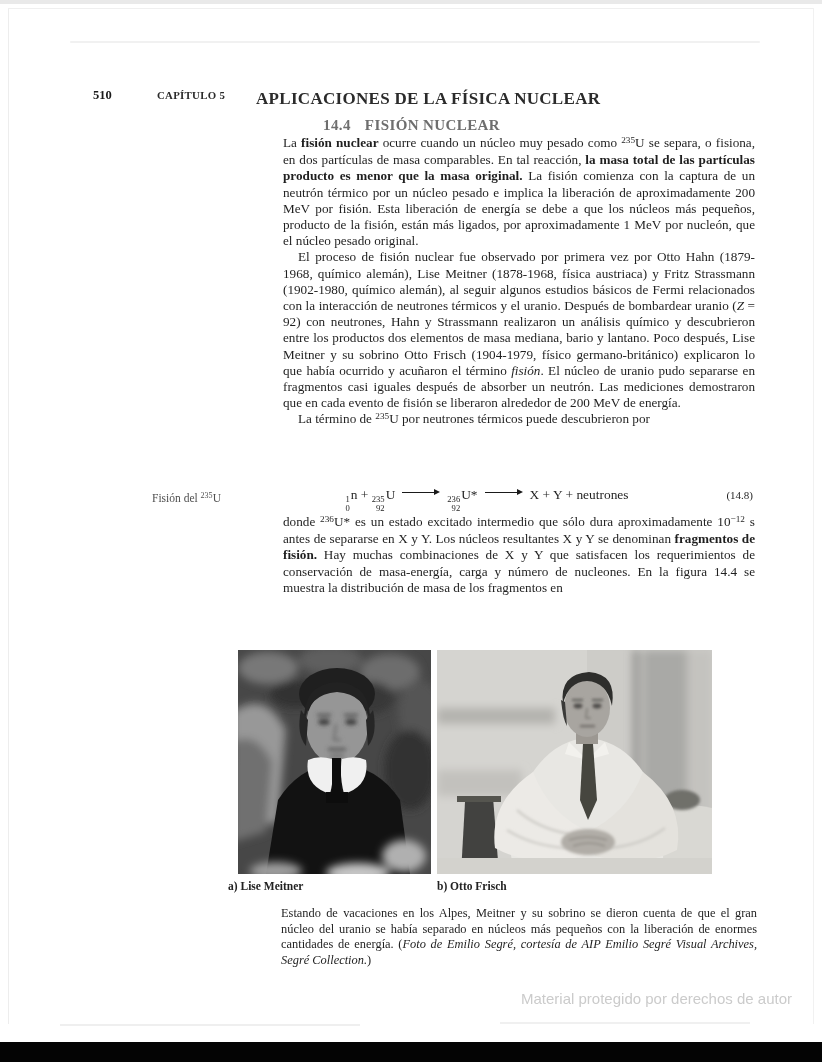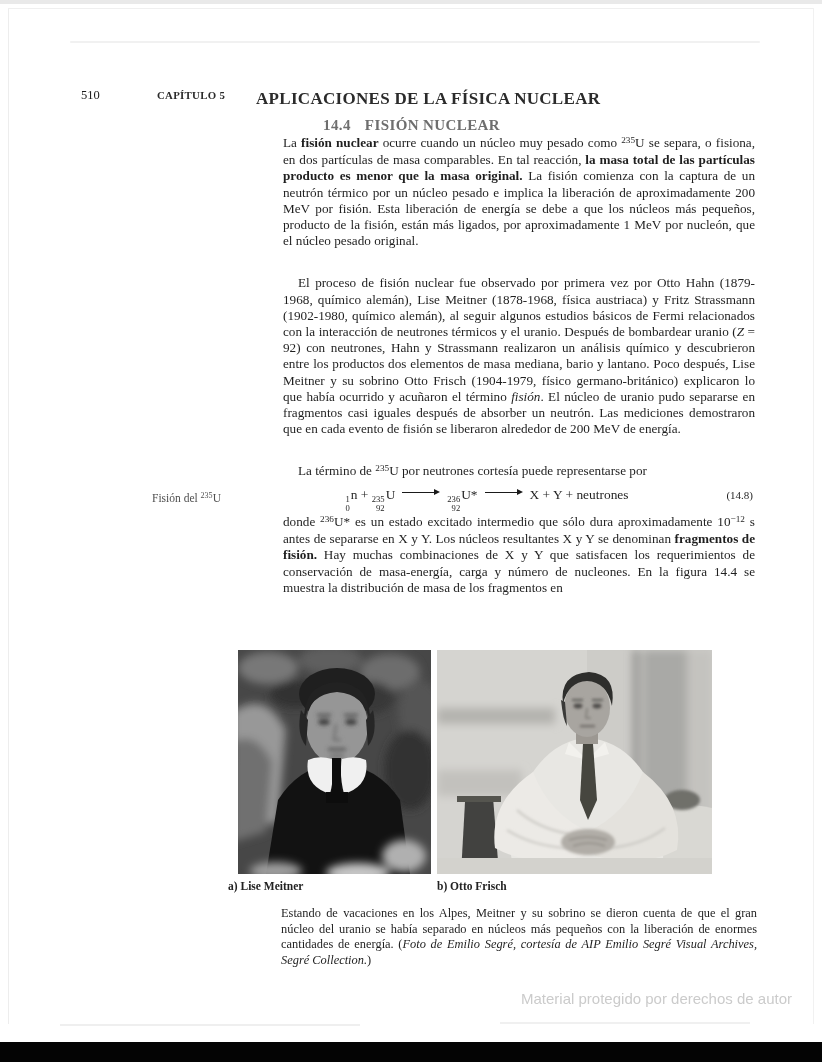--- a/index.html
+++ b/index.html
@@ -10,34 +10,34 @@
   .edge-left{position:absolute;left:8px;top:8px;width:1px;height:1016px;background:#ededed;}
   .edge-top{position:absolute;left:8px;top:8px;width:806px;height:1px;background:#efefef;}
   .edge-right{position:absolute;left:813px;top:8px;width:1px;height:1016px;background:#f1f1f1;}
   .artifact-1{position:absolute;left:70px;top:41px;width:690px;height:2px;background:#f1f1f1;border-radius:2px;}
   .artifact-2{position:absolute;left:60px;top:1024px;width:300px;height:2px;background:#efefef;}
   .artifact-3{position:absolute;left:500px;top:1022px;width:250px;height:2px;background:#f0f0f0;}
   .bottom-bar{position:absolute;left:0;top:1042px;width:822px;height:20px;background:#040404;}
 
   
   .running-head{position:absolute;left:0;top:88px;width:822px;height:16px;font-size:11px;}
-  .page-number{position:absolute;left:81px;top:0;font-weight:normal;font-size:12.5px;color:#1a1a1a;}
+  .page-number{position:absolute;left:93px;top:0;font-weight:bold;font-size:12.5px;color:#1a1a1a;}
   .chapter-label{position:absolute;left:157px;top:1px;font-weight:bold;font-size:10.8px;letter-spacing:.3px;color:#2b2b2b;}
   .chapter-title{position:absolute;left:256px;top:1px;font-weight:bold;font-size:17px;letter-spacing:.3px;color:#2b2b2b;}
 
   
   .section-heading{position:absolute;left:283px;top:117px;font-weight:bold;font-size:15px;
                    color:var(--heading-color,#6e6e6e);letter-spacing:.4px;margin-left:40px;}
   .section-heading .num{margin-right:14px;}
 
   
   .body-col{position:absolute;left:283px;top:135px;width:472px;font-size:13.2px;line-height:16.2px;
             text-align:justify;hyphens:auto;-webkit-hyphens:auto;}
   .body-col p{margin:0;}
-  .body-col p.ind{text-indent:15px;margin-top:26px;}
+  .body-col p.ind{text-indent:15px;}
   .b{font-weight:bold;}
   .i{font-style:italic;}
   .sup{font-size:.7em;position:relative;top:-.45em;}
 
   
   .margin-note{position:absolute;left:152px;top:492px;font-size:11.5px;color:#4f4f4f;}
   .equation-row{position:absolute;left:283px;top:487px;width:472px;height:26px;}
   .eq-math{position:absolute;left:0;right:64px;top:0;text-align:center;font-size:13.4px;white-space:pre;}
   .eq-number{position:absolute;right:2px;top:2px;font-size:11px;}
   .stack{display:inline-flex;flex-direction:column;align-items:flex-end;font-size:8.6px;line-height:8.6px;
@@ -81,21 +81,21 @@
     <span class="chapter-title">APLICACIONES DE LA FÍSICA NUCLEAR</span>
   </div>
 
   <div class="section-heading">
     <span class="num">14.4</span><span>FISIÓN NUCLEAR</span>
   </div>
 
   <div class="body-col">
     <p><span>La </span><span class="b">fisión nuclear</span><span> ocurre cuando un núcleo muy pesado como </span><span class="sup">235</span><span>U se separa, o fisiona, en dos partículas de masa comparables. En tal reacción, </span><span class="b">la masa total de las partículas producto es menor que la masa original.</span><span> La fisión comienza con la captura de un neutrón térmico por un núcleo pesado e implica la liberación de aproximadamente 200 MeV por fisión. Esta liberación de energía se debe a que los núcleos más pequeños, producto de la fisión, están más ligados, por aproximadamente 1 MeV por nucleón, que el núcleo pesado original.</span></p>
     <p class="ind"><span>El proceso de fisión nuclear fue observado por primera vez por Otto Hahn (1879-1968, químico alemán), Lise Meitner (1878-1968, física austriaca) y Fritz Strassmann (1902-1980, químico alemán), al seguir algunos estudios básicos de Fermi relacionados con la interacción de neutrones térmicos y el uranio. Después de bombardear uranio (</span><span class="i">Z</span><span> = 92) con neutrones, Hahn y Strassmann realizaron un análisis químico y descubrieron entre los productos dos elementos de masa mediana, bario y lantano. Poco después, Lise Meitner y su sobrino Otto Frisch (1904-1979, físico germano-británico) explicaron lo que había ocurrido y acuñaron el término </span><span class="i">fisión</span><span>. El núcleo de uranio pudo separarse en fragmentos casi iguales después de absorber un neutrón. Las mediciones demostraron que en cada evento de fisión se liberaron alrededor de 200 MeV de energía.</span></p>
-    <p class="ind"><span>La término de </span><span class="sup">235</span><span>U por neutrones cortesía puede representarse por</span></p>
+    <p class="ind"><span>La término de </span><span class="sup">235</span><span>U por neutrones térmicos puede descubrieron por</span></p>
   </div>
 
   <div class="margin-note"><span>Fisión del </span><span class="sup">235</span><span>U</span></div>
 
   <div class="equation-row">
     <span class="eq-math"><span class="stack"><span>1</span><span>0</span></span><span>n + </span><span class="stack"><span>235</span><span>92</span></span><span>U</span><span class="eq-arrow"></span><span class="stack"><span>236</span><span>92</span></span><span>U*</span><span class="eq-arrow"></span><span>X + Y + neutrones</span></span>
     <span class="eq-number">(14.8)</span>
   </div>
 
   <div class="body-col" style="top:514px">

